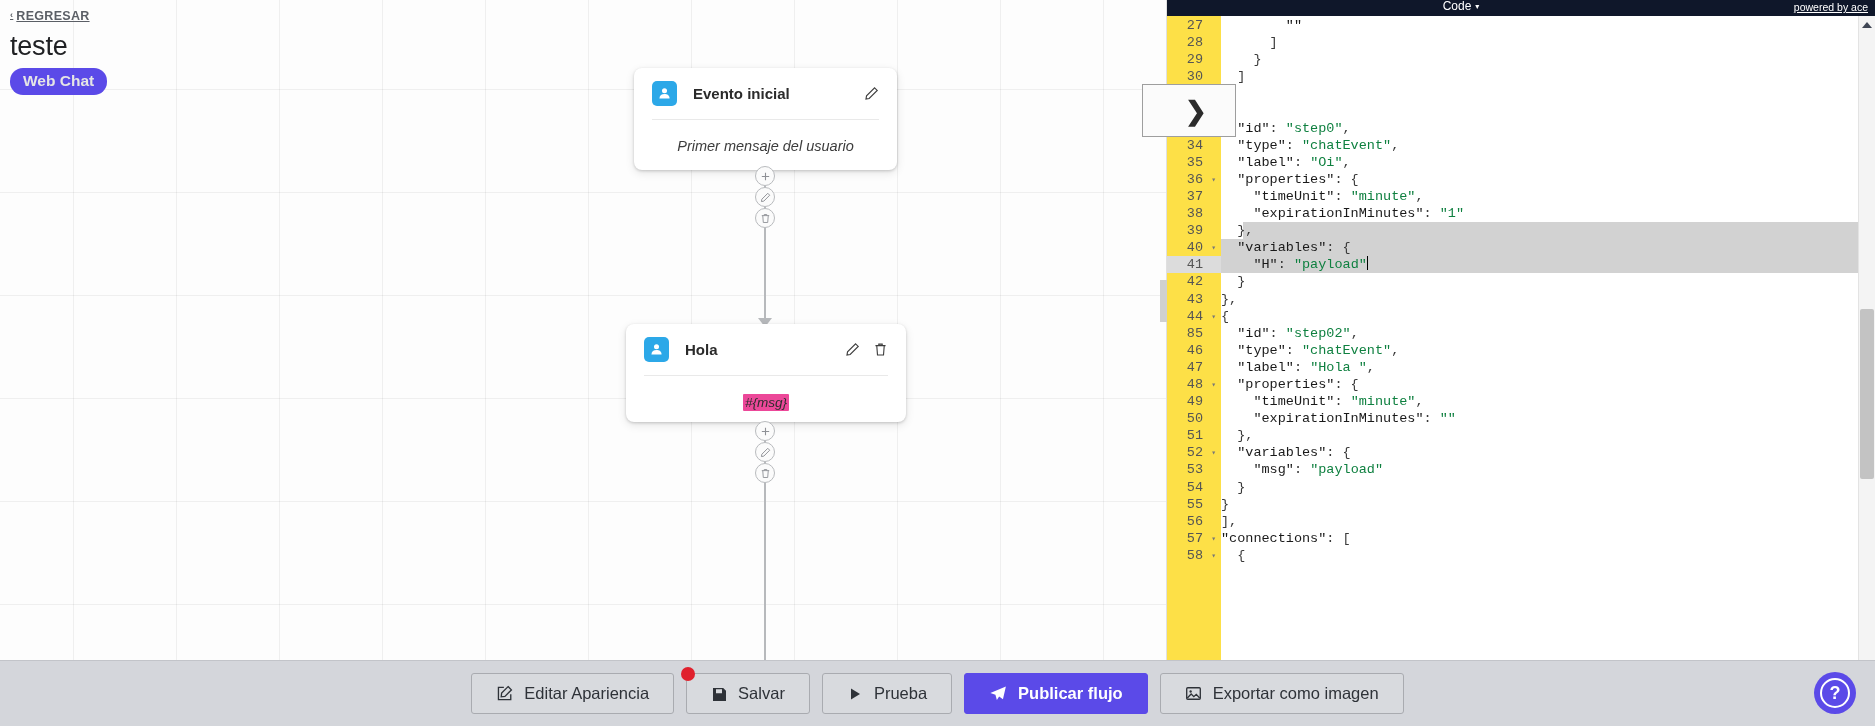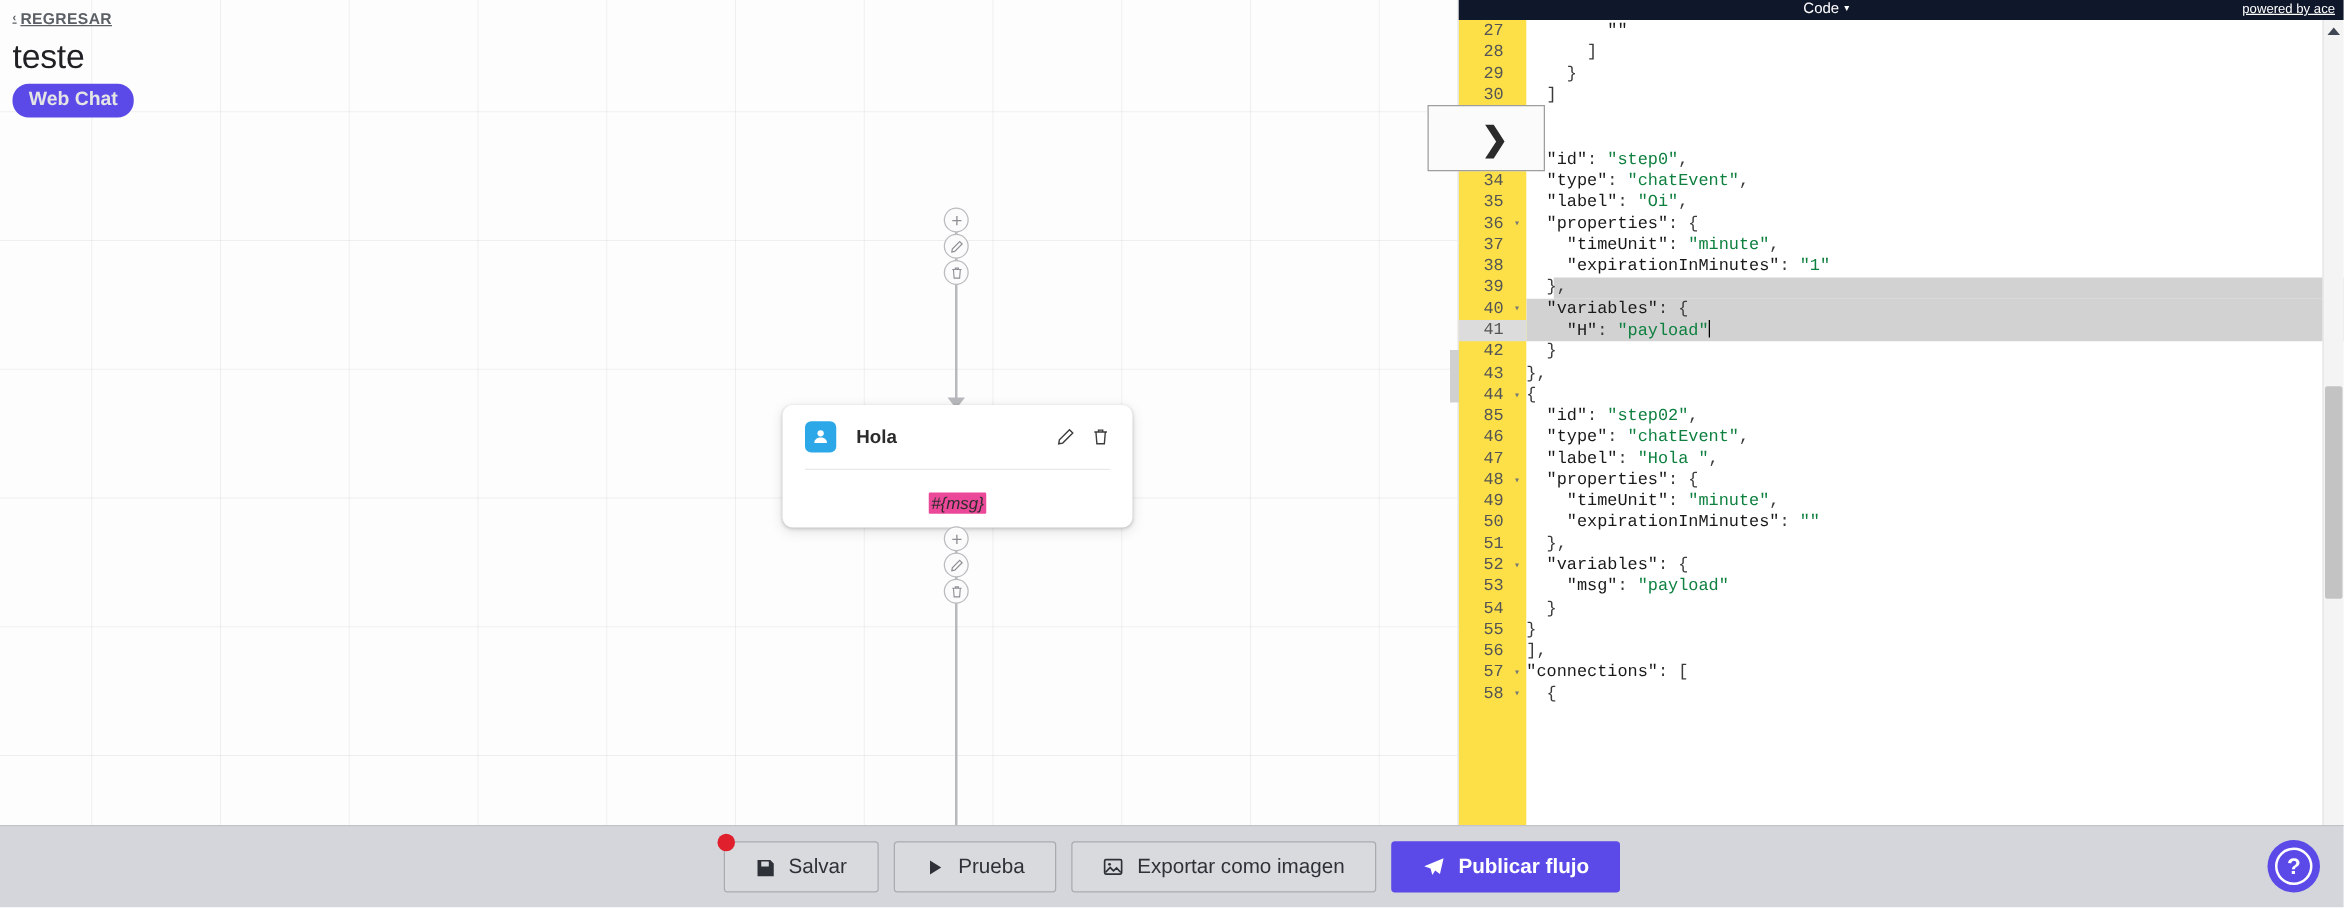--- a/index.html
+++ b/index.html
@@ -240,20 +240,41 @@
       </div>
       <div id="flow-title">teste</div>
       <div id="channel-badge">Web Chat</div>
     </div>
 
     <div class="conn-line" style="left:764px; top:170px; height:156px;"></div>
     <div class="conn-arrow" style="left:758px; top:318px;"></div>
 
     <div class="conn-line" style="left:764px; top:422px; height:238px;"></div>
 
+    <div class="node" id="node-evento">
+      <div class="node-head">
+        <span class="node-ico">
+          <svg width="15" height="15" viewBox="0 0 16 16">
+              <circle cx="8" cy="5" r="2.7" fill="#fff"></circle>
+              <path d="M2.6 13.2c0-3 2.4-4.6 5.4-4.6s5.4 1.6 5.4 4.6z" fill="#fff"></path>
+            </svg>
+        </span>
+        <span class="node-title">Evento inicial</span>
+        <span class="node-actions">
+          <span>
+            <svg width="15" height="15" viewBox="0 0 16 16" fill="none" stroke="#3d3d3d" stroke-width="1.2">
+              <path d="M11.3 1.9l2.8 2.8-8.6 8.6-3.4.6.6-3.4z"></path>
+            </svg>
+          </span>
+        </span>
+      </div>
+      <div class="node-body">
+        <span class="placeholder">Primer mensaje del usuario</span>
+      </div>
+    </div>
 
     <div class="conn-btns" style="left:755px; top:166px;">
       <span class="cbtn">
         <svg width="11" height="11" viewBox="0 0 12 12" stroke="#8e9095" stroke-width="1.2">
             <path d="M6 2v8M2 6h8"></path>
           </svg>
       </span>
       <span class="cbtn">
         <svg width="11" height="11" viewBox="0 0 16 16" fill="none" stroke="#8e9095" stroke-width="1.4">
             <path d="M11.3 1.9l2.8 2.8-8.6 8.6-3.4.6.6-3.4z"></path>
@@ -401,54 +422,63 @@
 
     <div id="code-vscroll">
       <span class="arrow-up"></span>
       <span class="thumb"></span>
     </div>
   </div>
   <div id="panel-edge-scroll"></div>
 
   <div id="bottombar">
       <div class="tbtn">
+        <span>
+          <svg width="17" height="17" viewBox="0 0 16 16" fill="none" stroke="currentColor" stroke-width="1.25">
+            <path d="M7.4 2.2H2.3v11.6h11.6V8.7"></path>
+            <path d="M11.4 1.5l3.1 3.1-6.1 6.1-3.5.4.4-3.5z" fill="none"></path>
+          </svg>
+        </span>
+        <span>Editar Apariencia</span>
+      </div>
+      <div class="tbtn">
         <span class="dot"></span>
         <span>
           <svg width="16" height="16" viewBox="0 0 16 16" fill="currentColor">
             <path d="M2 2h10.2L15 4.8V15H2zM5 3.2v4h6v-4zM4.4 9.6h7.2V14H4.4z"></path>
             <rect x="9" y="3.8" width="1.6" height="2.6" fill="#d8dade"></rect>
           </svg>
         </span>
         <span>Salvar</span>
       </div>
       <div class="tbtn">
         <span>
           <svg width="16" height="16" viewBox="0 0 16 16" fill="currentColor">
             <path d="M4 2.4l9 5.6-9 5.6z"></path>
           </svg>
         </span>
         <span>Prueba</span>
+      </div>
+      <div class="tbtn primary">
+        <span>
+          <svg width="18" height="18" viewBox="0 0 16 16" fill="currentColor">
+            <path d="M15 1.4L1.2 7.1l4.5 1.6 1.3 4.6 2-3.1 3.4 2.4z"></path>
+          </svg>
+        </span>
+        <span>Publicar flujo</span>
       </div>
       <div class="tbtn">
         <span>
           <svg width="17" height="17" viewBox="0 0 16 16" fill="none" stroke="currentColor" stroke-width="1.25">
             <rect x="1.6" y="2.6" width="12.8" height="10.8" rx="1"></rect>
             <circle cx="5.3" cy="6.1" r="1.1" fill="currentColor" stroke="none"></circle>
             <path d="M2.2 12.2l3.6-3.7 2.5 2.5 2.3-2.2 3.2 3.4"></path>
           </svg>
         </span>
         <span>Exportar como imagen</span>
       </div>
-      <div class="tbtn primary">
-        <span>
-          <svg width="18" height="18" viewBox="0 0 16 16" fill="currentColor">
-            <path d="M15 1.4L1.2 7.1l4.5 1.6 1.3 4.6 2-3.1 3.4 2.4z"></path>
-          </svg>
-        </span>
-        <span>Publicar flujo</span>
-      </div>
     </div>
 
   <div id="help-fab">
     <span class="ring">?</span>
   </div>
 
 </div>
 
 </body></html>

